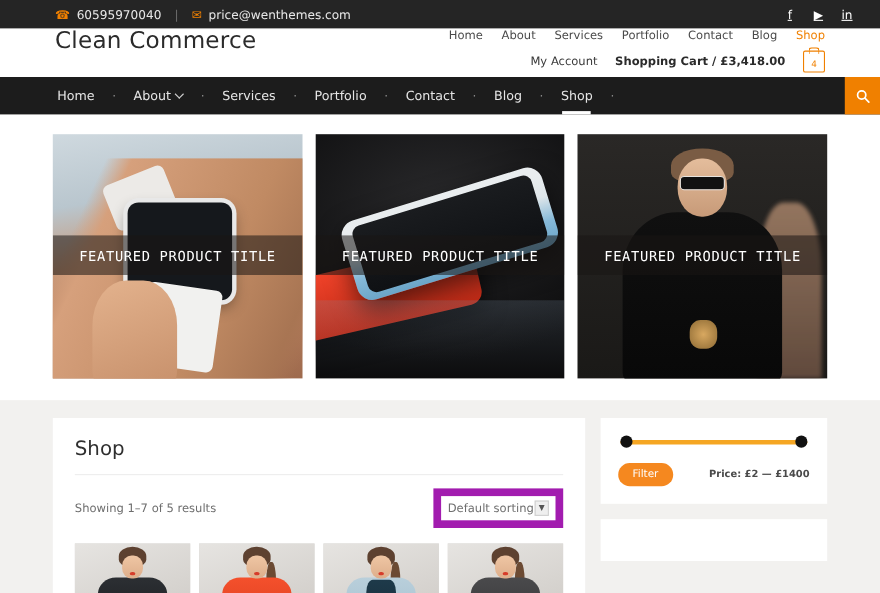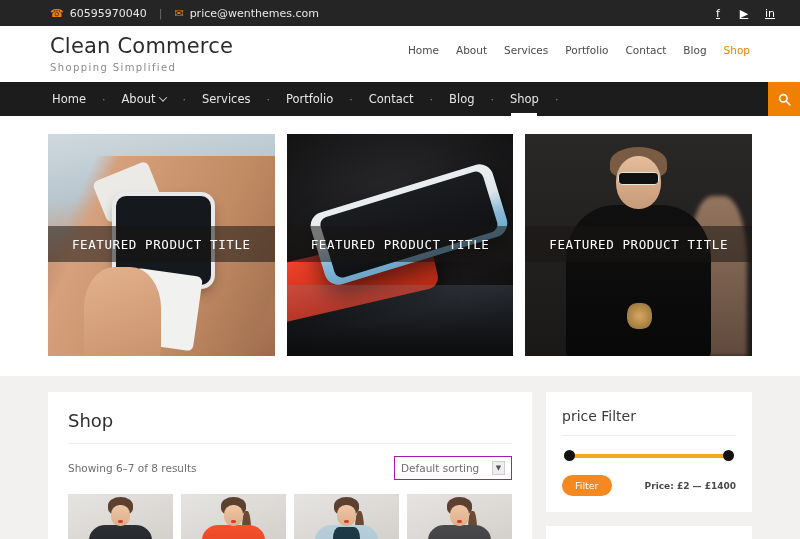--- a/index.html
+++ b/index.html
@@ -26,23 +26,23 @@
   }
   .tb-left { display: flex; align-items: center; gap: 0px; flex: 1; padding-left: 26px;}
   .tb-item { display: flex; align-items: center; gap: 6px; }
   .tb-sep { color: #6a6a6a; margin: 0 12px; font-size: 11px; }
   .tb-icon { color: #f08000; font-size: 11px; line-height: 1; display:inline-block;}
   .tb-right { display: flex; align-items: center; gap: 14px; }
   .soc { color: #fff; font-size: 11px; width: 12px; text-align: center; display:inline-block; }
 
   
   .header {
-    height: 56px;
+    height: 44px;
     background: #ffffff;
-    display: flex; align-items: center;
+    display: flex; align-items: flex-start;
     padding: 0 50px;
   }
   .brand { flex: 1; }
   .brand-title {
     font-size: 21px; color: #2b2b2b; letter-spacing: .2px;
     font-weight: 400; line-height: 1.1;
   }
   .brand-sub {
     font-size: 10px; color: #8a8a8a; letter-spacing: 1.4px;
     margin-top: 3px;
@@ -215,21 +215,21 @@
     font-size: 18px; color: #2f2f2f; font-weight: 400;
     padding-bottom: 12px; border-bottom: 1px solid #ededed;
   }
   .shop-bar {
     display: flex; align-items: center; justify-content: space-between;
     padding: 12px 0 14px 0;
   }
   .shop-count { font-size: 10.5px; color: #6e6e6e; }
   .sorting {
     font-size: 10.5px; color: #6e6e6e;
-    border: 1px solid #a21caf; background: #fff;
+    border: 7px solid #a21caf; background: #fff;
     padding: 4px 6px; width: 118px;
     display: flex; align-items: center; justify-content: space-between;
     cursor: pointer;
   }
   .sort-arrow {
     width: 13px; height: 14px; background: #efefef;
     border: 1px solid #cfcfcf;
     display: flex; align-items: center; justify-content: center;
     font-size: 7px; color: #555;
   }
@@ -321,32 +321,38 @@
       <a href="#" class="soc">f</a>
       <a href="#" class="soc">▶</a>
       <a href="#" class="soc">in</a>
     </div>
   </div>
 </div>
 
 <div class="header">
   <div class="brand">
     <div class="brand-title">Clean Commerce</div>
-    <div class="brand-sub">Shopping Simplified</div>
   </div>
   <div class="header-right">
     <div class="hnav">
       <a href="#">Home</a>
       <a href="#">About</a>
       <a href="#">Services</a>
       <a href="#">Portfolio</a>
       <a href="#">Contact</a>
       <a href="#">Blog</a>
       <a href="#" class="active">Shop</a>
     </div>
+    <div class="hmeta">
+      <a href="#" class="acct" style="text-decoration:none;color:#3a3a3a">My Account</a>
+      <span class="cartline">Shopping Cart / £3,418.00</span>
+      <span class="cart-badge">
+        <span>4</span>
+      </span>
+    </div>
   </div>
 </div>
 
 <div class="mainnav">
   <div class="mainnav-inner">
     <a href="#" class="mn-item">
       <span>Home</span>
     </a>
     <span class="mn-dot">·</span>
     <a href="#" class="mn-item">
@@ -413,21 +419,21 @@
     </div>
     <div class="banner-label">FEATURED PRODUCT TITLE</div>
   </div>
 </div>
 
 <div class="content">
 
   <div class="shop-card">
     <div class="shop-title">Shop</div>
     <div class="shop-bar">
-      <span class="shop-count">Showing 6–7 of 8 results</span>
+      <span class="shop-count">Showing 1–7 of 5 results</span>
       <div class="sorting">
         <span>Default sorting</span>
         <span class="sort-arrow">▼</span>
       </div>
     </div>
     <div class="products">
       <div class="prod p1">
         <div class="bg"></div>
           <div class="hair"></div>
           <div class="torso"></div>
@@ -457,21 +463,20 @@
           <div class="braid"></div>
         <div class="torso"></div>
           <div class="face"></div>
           <div class="lips"></div>
       </div>
     </div>
   </div>
 
   <div class="sidebar">
     <div class="widget">
-      <div class="widget-title">price Filter</div>
       <div class="slider">
         <div class="track"></div>
         <div class="knob left"></div>
         <div class="knob right"></div>
       </div>
       <div class="filter-row">
         <button class="filter-btn">Filter</button>
         <span class="price-text">Price: £2 — £1400</span>
       </div>
     </div>

